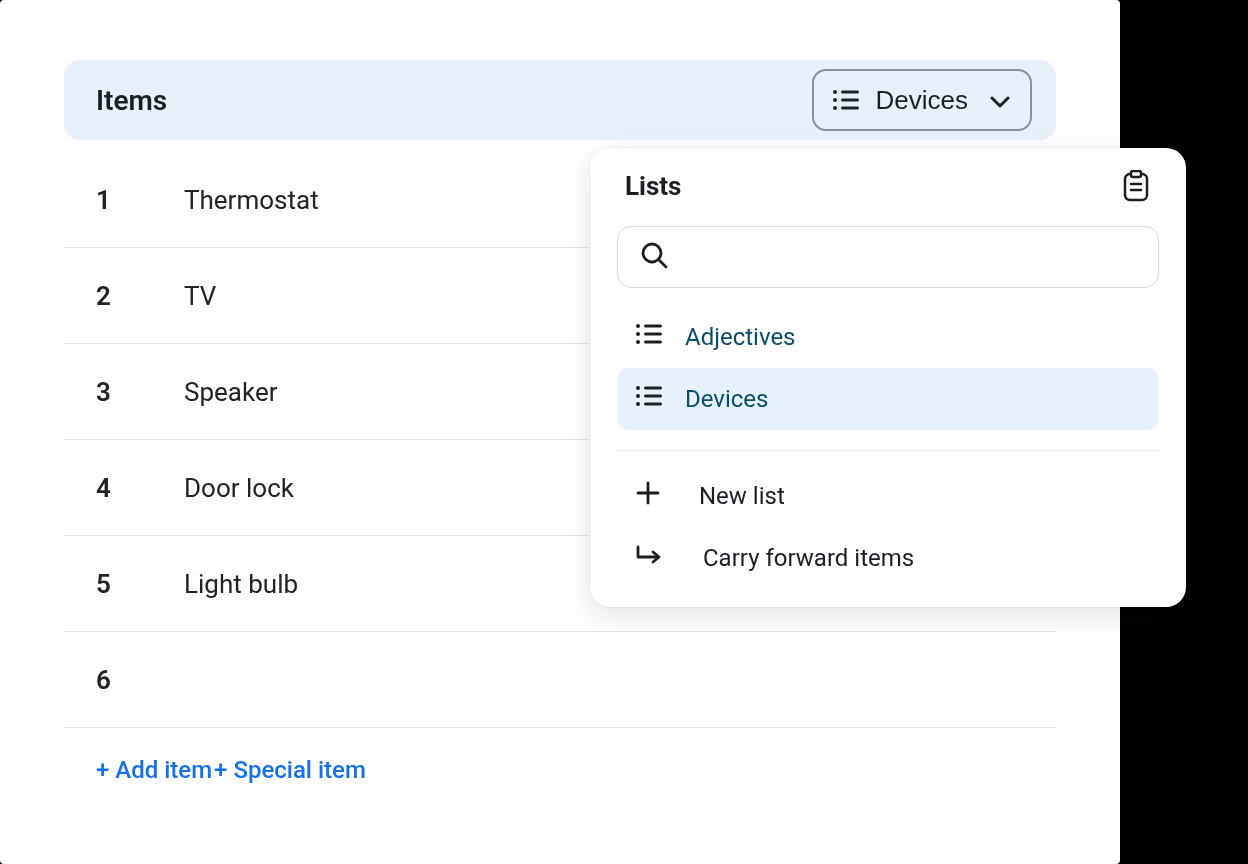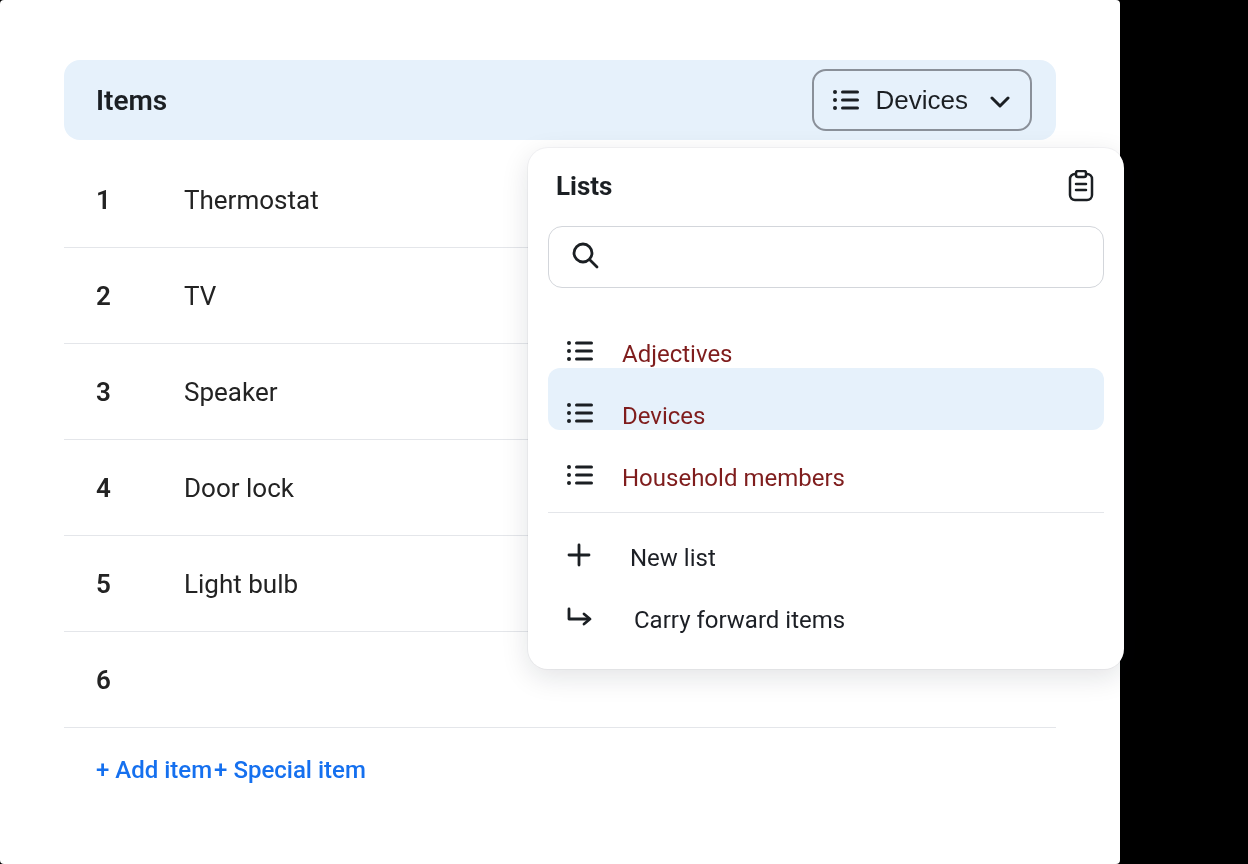--- a/index.html
+++ b/index.html
@@ -71,26 +71,26 @@
       font-size: 24px;
       color: #1570EF;
       font-weight: 500;
     }
     .action-link { cursor: pointer; }
 
     
     .popover {
       position: absolute;
       top: 148px;
-      left: 528px;
+      left: 590px;
       width: 596px;
       background: #fff;
       border-radius: 20px;
       box-shadow: 0 8px 28px rgba(16,24,40,0.12), 0 0 0 1px rgba(16,24,40,0.04);
-      padding: 22px 0 10px;
+      padding: 22px 7px 10px;
     }
     .pop-header {
       display: flex;
       align-items: center;
       justify-content: space-between;
       padding: 0 28px 16px;
     }
     .pop-title { font-size: 26px; font-weight: 700; color: #1b1f23; }
     .pop-corner-icon { display: inline-flex; }
     .search {
@@ -108,28 +108,28 @@
       outline: none;
       font-size: 24px;
       color: #333;
       flex: 1;
       background: transparent;
     }
     .search input::placeholder { color: #8b96a5; }
     .pop-items { padding: 4px 20px 10px; }
     .pop-item {
       display: flex;
-      align-items: flex-end;
-      gap: 28px;
+      align-items: center;
+      gap: 22px;
       height: 62px;
       padding: 0 18px;
       border-radius: 12px;
       cursor: pointer;
       font-size: 24px;
-      color: #7f1d1d;
+      color: #0c4a6e;
     }
     .pop-item.selected { background: #E6F1FB; }
     .divider { height: 1px; background: #E4E6EA; margin: 10px 20px; }
     .pop-footer { padding: 4px 20px 8px; }
     .footer-item {
       display: flex;
       align-items: center;
       gap: 38px;
       height: 62px;
       padding: 0 18px;
@@ -248,31 +248,20 @@
           <span><svg width="28" height="22" viewBox="0 0 28 22" fill="none">
               <circle cx="3" cy="3" r="2" fill="#1b1f23"></circle>
               <rect x="9" y="1.5" width="18" height="3" rx="1.5" fill="#1b1f23"></rect>
               <circle cx="3" cy="11" r="2" fill="#1b1f23"></circle>
               <rect x="9" y="9.5" width="18" height="3" rx="1.5" fill="#1b1f23"></rect>
               <circle cx="3" cy="19" r="2" fill="#1b1f23"></circle>
               <rect x="9" y="17.5" width="18" height="3" rx="1.5" fill="#1b1f23"></rect>
             </svg></span>
           <span>Devices</span>
         </div>
-        <div class="pop-item">
-          <span><svg width="28" height="22" viewBox="0 0 28 22" fill="none">
-              <circle cx="3" cy="3" r="2" fill="#1b1f23"></circle>
-              <rect x="9" y="1.5" width="18" height="3" rx="1.5" fill="#1b1f23"></rect>
-              <circle cx="3" cy="11" r="2" fill="#1b1f23"></circle>
-              <rect x="9" y="9.5" width="18" height="3" rx="1.5" fill="#1b1f23"></rect>
-              <circle cx="3" cy="19" r="2" fill="#1b1f23"></circle>
-              <rect x="9" y="17.5" width="18" height="3" rx="1.5" fill="#1b1f23"></rect>
-            </svg></span>
-          <span>Household members</span>
-        </div>
       </div>
 
     <div class="divider"></div>
 
     <div class="pop-footer">
       <div class="footer-item">
         <span>
           <svg width="26" height="26" viewBox="0 0 26 26" fill="none">
             <line x1="13" y1="3" x2="13" y2="23" stroke="#1b1f23" stroke-width="2.8" stroke-linecap="round"></line>
             <line x1="3" y1="13" x2="23" y2="13" stroke="#1b1f23" stroke-width="2.8" stroke-linecap="round"></line>

